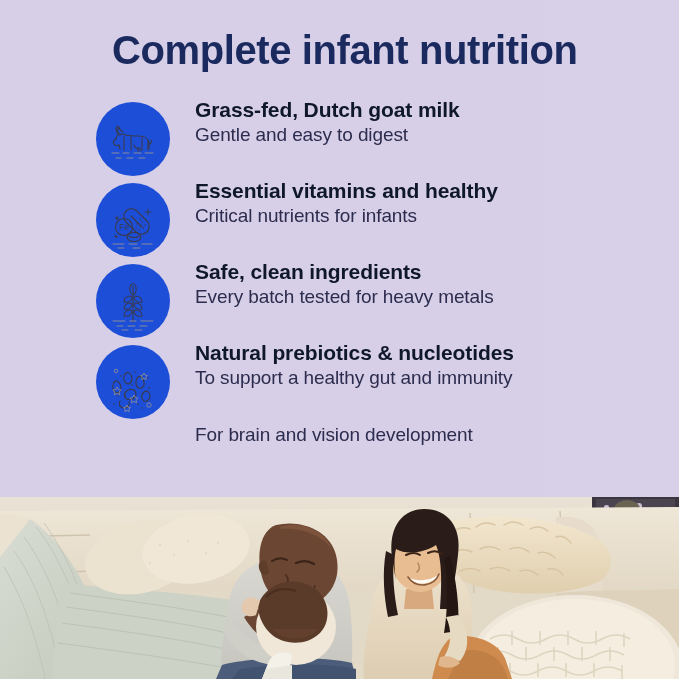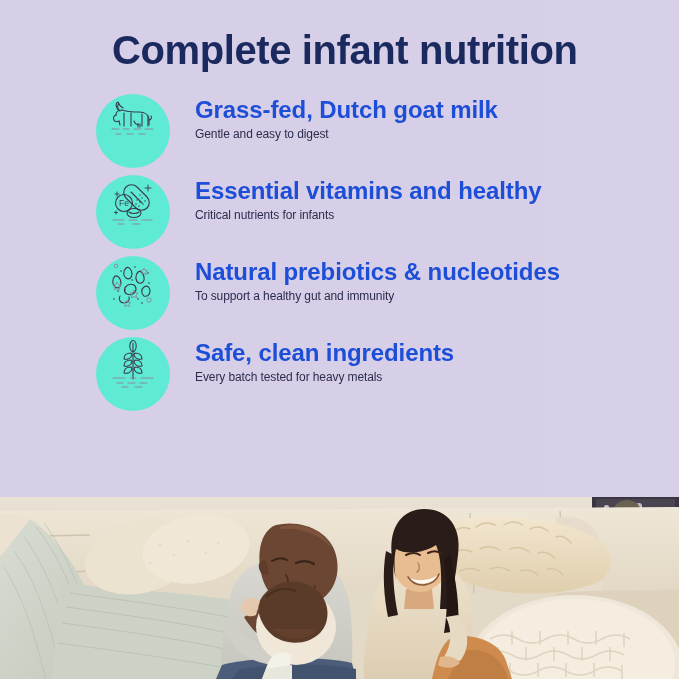--- a/index.html
+++ b/index.html
@@ -20,33 +20,33 @@
     font-size:40px;font-weight:bold;color:#1b2a5e;
     letter-spacing:-0.4px;
     white-space:nowrap;
   }
 
   .features{position:absolute;left:0;top:94px;width:679px;}
   .feature{
     position:relative;height:81px;
   }
   .icon-wrap{
-    position:absolute;left:96px;top:0;
+    position:absolute;left:96px;top:8px;
     width:74px;height:74px;border-radius:50%;
-    background:#5eead4;
-    display:flex;align-items:flex-start;justify-content:center;
+    background:#1d4ed8;
+    display:flex;align-items:flex-end;justify-content:center;
   }
   .icon-wrap svg{display:block;}
   .ftext{position:absolute;left:195px;top:4px;width:470px;}
   .fhead{
-    font-size:24px;font-weight:bold;color:#1d4ed8;
+    font-size:21px;font-weight:bold;color:#0f172a;
     letter-spacing:-0.1px;line-height:24px;white-space:nowrap;
   }
   .fsub{
-    font-size:12px;font-weight:400;color:#2c2c4e;
+    font-size:19px;font-weight:400;color:#2c2c4e;
     letter-spacing:-0.1px;line-height:25px;white-space:nowrap;
   }
 
   
   .photo{
     position:absolute;left:0;top:497px;width:679px;height:182px;
     overflow:hidden;background:#ddd3c4;
   }
   .photo svg{display:block;}
 </style>
@@ -122,20 +122,46 @@
         <div class="ftext">
           <div class="fhead">Essential vitamins and healthy</div>
           <div class="fsub">Critical nutrients for infants</div>
         </div>
       </div>
 
       <div class="feature">
         <div class="icon-wrap">
           <svg width="58" height="58" viewBox="0 0 58 58">
             <g fill="none" stroke="#3a3a4a" stroke-width="1.1" stroke-linecap="round" stroke-linejoin="round">
+              <path d="M29 6 L29 42"></path>
+              <ellipse cx="29" cy="9" rx="3.2" ry="5.5"></ellipse>
+              <path d="M27 16 C22 16 20 19 20 22 C24 23 27 21 28 18Z"></path>
+              <path d="M31 16 C36 16 38 19 38 22 C34 23 31 21 30 18Z"></path>
+              <path d="M27 23 C22 23 20 26 20 29 C24 30 27 28 28 25Z"></path>
+              <path d="M31 23 C36 23 38 26 38 29 C34 30 31 28 30 25Z"></path>
+              <path d="M27 30 C22 30 20 33 20 36 C24 37 27 35 28 32Z"></path>
+              <path d="M31 30 C36 30 38 33 38 36 C34 37 31 35 30 32Z"></path>
+            </g>
+            <g stroke="#8a8a9a" stroke-width="1" stroke-linecap="round">
+              <path d="M9 41 L21 41 M26 41 L32 41 M37 41 L49 41"></path>
+              <path d="M13 46 L19 46 M24 46 L31 46 M36 46 L43 46"></path>
+              <path d="M18 50 L24 50 M31 50 L38 50"></path>
+            </g>
+          </svg>
+        </div>
+        <div class="ftext">
+          <div class="fhead">Safe, clean ingredients</div>
+          <div class="fsub">Every batch tested for heavy metals</div>
+        </div>
+      </div>
+
+      <div class="feature">
+        <div class="icon-wrap">
+          <svg width="58" height="58" viewBox="0 0 58 58">
+            <g fill="none" stroke="#3a3a4a" stroke-width="1.1" stroke-linecap="round" stroke-linejoin="round">
               <path d="M11 20 C8 23 8 28 11 31 C14 33 17 31 17 27 C17 23 14 19 11 20Z"></path>
               <path d="M22 12 C19 15 19 20 22 22 C25 24 28 22 28 18 C28 14 25 10 22 12Z"></path>
               <path d="M34 16 C31 19 31 25 35 27 C38 28 41 25 40 21 C39 17 37 14 34 16Z"></path>
               <path d="M24 29 C20 31 19 36 23 38 C27 40 32 37 32 33 C32 29 28 27 24 29Z"></path>
               <path d="M40 31 C37 33 37 38 40 40 C43 41 46 39 46 35 C46 31 43 29 40 31Z"></path>
               <path d="M16 40 C14 43 16 47 20 47 C24 47 26 44 25 41"></path>
             </g>
             <g fill="#3a3a4a">
               <circle cx="17" cy="15" r="0.8"></circle>
                 <circle cx="31" cy="11" r="0.8"></circle>
@@ -158,47 +184,22 @@
             </g>
           </svg>
         </div>
         <div class="ftext">
           <div class="fhead">Natural prebiotics &amp; nucleotides</div>
           <div class="fsub">To support a healthy gut and immunity</div>
         </div>
       </div>
 
       <div class="feature">
-        <div class="icon-wrap">
-          <svg width="58" height="58" viewBox="0 0 58 58">
-            <g fill="none" stroke="#3a3a4a" stroke-width="1.1" stroke-linecap="round" stroke-linejoin="round">
-              <path d="M29 6 L29 42"></path>
-              <ellipse cx="29" cy="9" rx="3.2" ry="5.5"></ellipse>
-              <path d="M27 16 C22 16 20 19 20 22 C24 23 27 21 28 18Z"></path>
-              <path d="M31 16 C36 16 38 19 38 22 C34 23 31 21 30 18Z"></path>
-              <path d="M27 23 C22 23 20 26 20 29 C24 30 27 28 28 25Z"></path>
-              <path d="M31 23 C36 23 38 26 38 29 C34 30 31 28 30 25Z"></path>
-              <path d="M27 30 C22 30 20 33 20 36 C24 37 27 35 28 32Z"></path>
-              <path d="M31 30 C36 30 38 33 38 36 C34 37 31 35 30 32Z"></path>
-            </g>
-            <g stroke="#8a8a9a" stroke-width="1" stroke-linecap="round">
-              <path d="M9 41 L21 41 M26 41 L32 41 M37 41 L49 41"></path>
-              <path d="M13 46 L19 46 M24 46 L31 46 M36 46 L43 46"></path>
-              <path d="M18 50 L24 50 M31 50 L38 50"></path>
-            </g>
-          </svg>
-        </div>
-        <div class="ftext">
-          <div class="fhead">Safe, clean ingredients</div>
-          <div class="fsub">Every batch tested for heavy metals</div>
-        </div>
-      </div>
-
-      <div class="feature">
-        <div class="ftext">
+        <div class="ftext">
+          <div class="fsub">For brain and vision development</div>
         </div>
       </div>
 
     </div>
   </div>
 
   <div class="photo">
     <svg width="679" height="182" viewBox="0 0 679 182">
       <defs>
         <linearGradient id="wallg" x1="0" y1="0" x2="0" y2="1">

